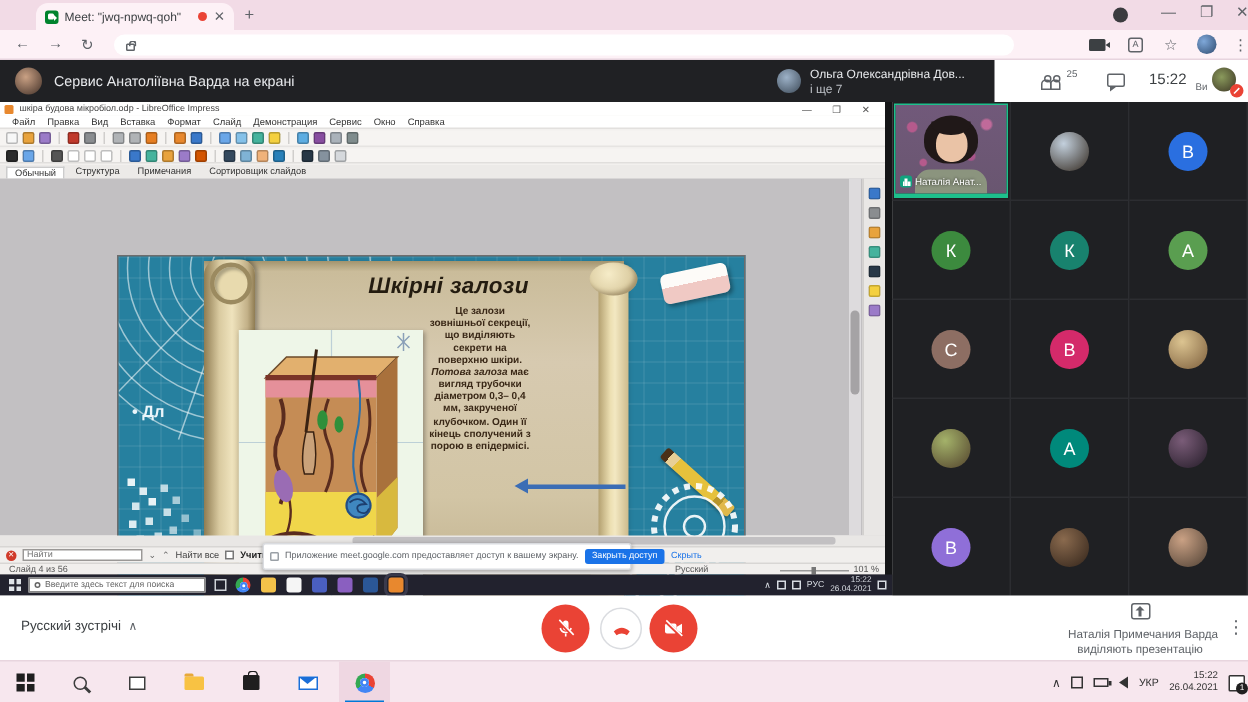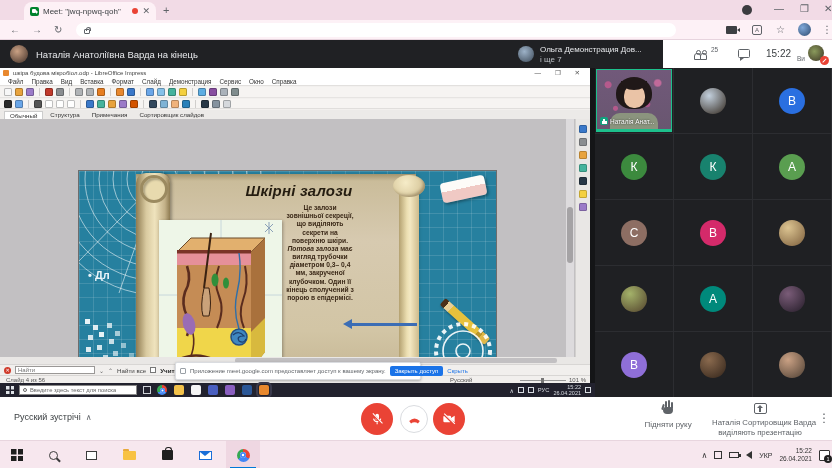--- a/index.html
+++ b/index.html
@@ -257,23 +257,23 @@
   </div>
   <span class="cam-ind"></span>
   <span class="transl">A</span>
   <span class="star">☆</span>
   <span class="br-avatar"></span>
   <span class="kebab">⋮</span>
 </div>
 
 <div class="meet-header">
   <span class="mh-avatar"></span>
-  <span class="mh-title">Наталія Анатоліївна Варда на кінець</span>
+  <span class="mh-title">Сервис Анатоліївна Варда на екрані</span>
   <span class="mh-others-av"></span>
-  <span class="mh-oth1">Ольга Демонстрация Дов...</span>
+  <span class="mh-oth1">Ольга Олександрівна Дов...</span>
   <span class="mh-oth2">і ще 7</span>
   <div class="mh-white"></div>
   <span class="ppl">
       <i></i>
       <i></i>
     </span>
   <span class="ppl-count">25</span>
   <span class="chat-ic"></span>
   <span class="mh-clock">15:22</span>
   <span class="you-lbl">Ви</span>
@@ -588,27 +588,23 @@
   </div>
   <div class="ctl red" style="left:433px;">
     <svg width="16" height="16" viewBox="0 0 24 24">
       <rect x="3.5" y="7" width="11.5" height="10" rx="2" fill="#fff"></rect>
       <path d="M15,10.5 l5.5,-3.2 v9.4 l-5.5,-3.2 z" fill="#fff"></path>
       <line x1="4" y1="4.5" x2="20" y2="20" stroke="#ea4335" stroke-width="3.4"></line>
       <line x1="4.8" y1="3.9" x2="20.8" y2="19.4" stroke="#fff" stroke-width="1.6"></line>
     </svg>
   </div>
 
-  <div class="raise">
-    <span class="hand-ic"><i class="f1"></i><i class="f2"></i><i class="f3"></i><i class="f4"></i><i class="palm"></i></span>
-    <div class="lbl">Підняти руку</div>
-  </div>
   <div class="present">
     <span class="present-ic"></span>
-    <div class="l1">Наталія Сортировщик Варда</div>
+    <div class="l1">Наталія Примечания Варда</div>
     <div class="l2">виділяють презентацію</div>
   </div>
   <span class="more-dots">⋮</span>
 </div>
 
 <div class="taskbar">
   <div class="tb-item" style="left:0;">
       <span class="win-logo"></span>
     </div>
   <div class="tb-item" style="left:36px;">

